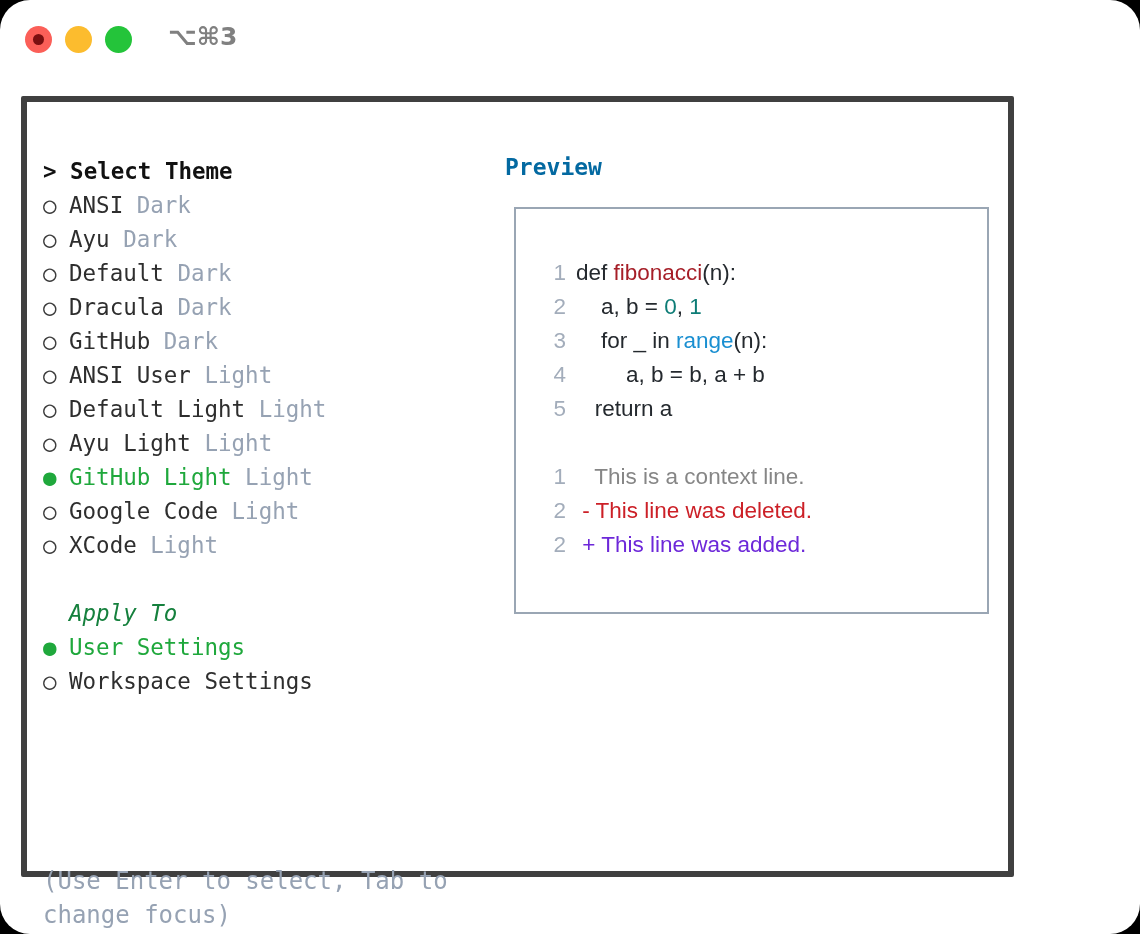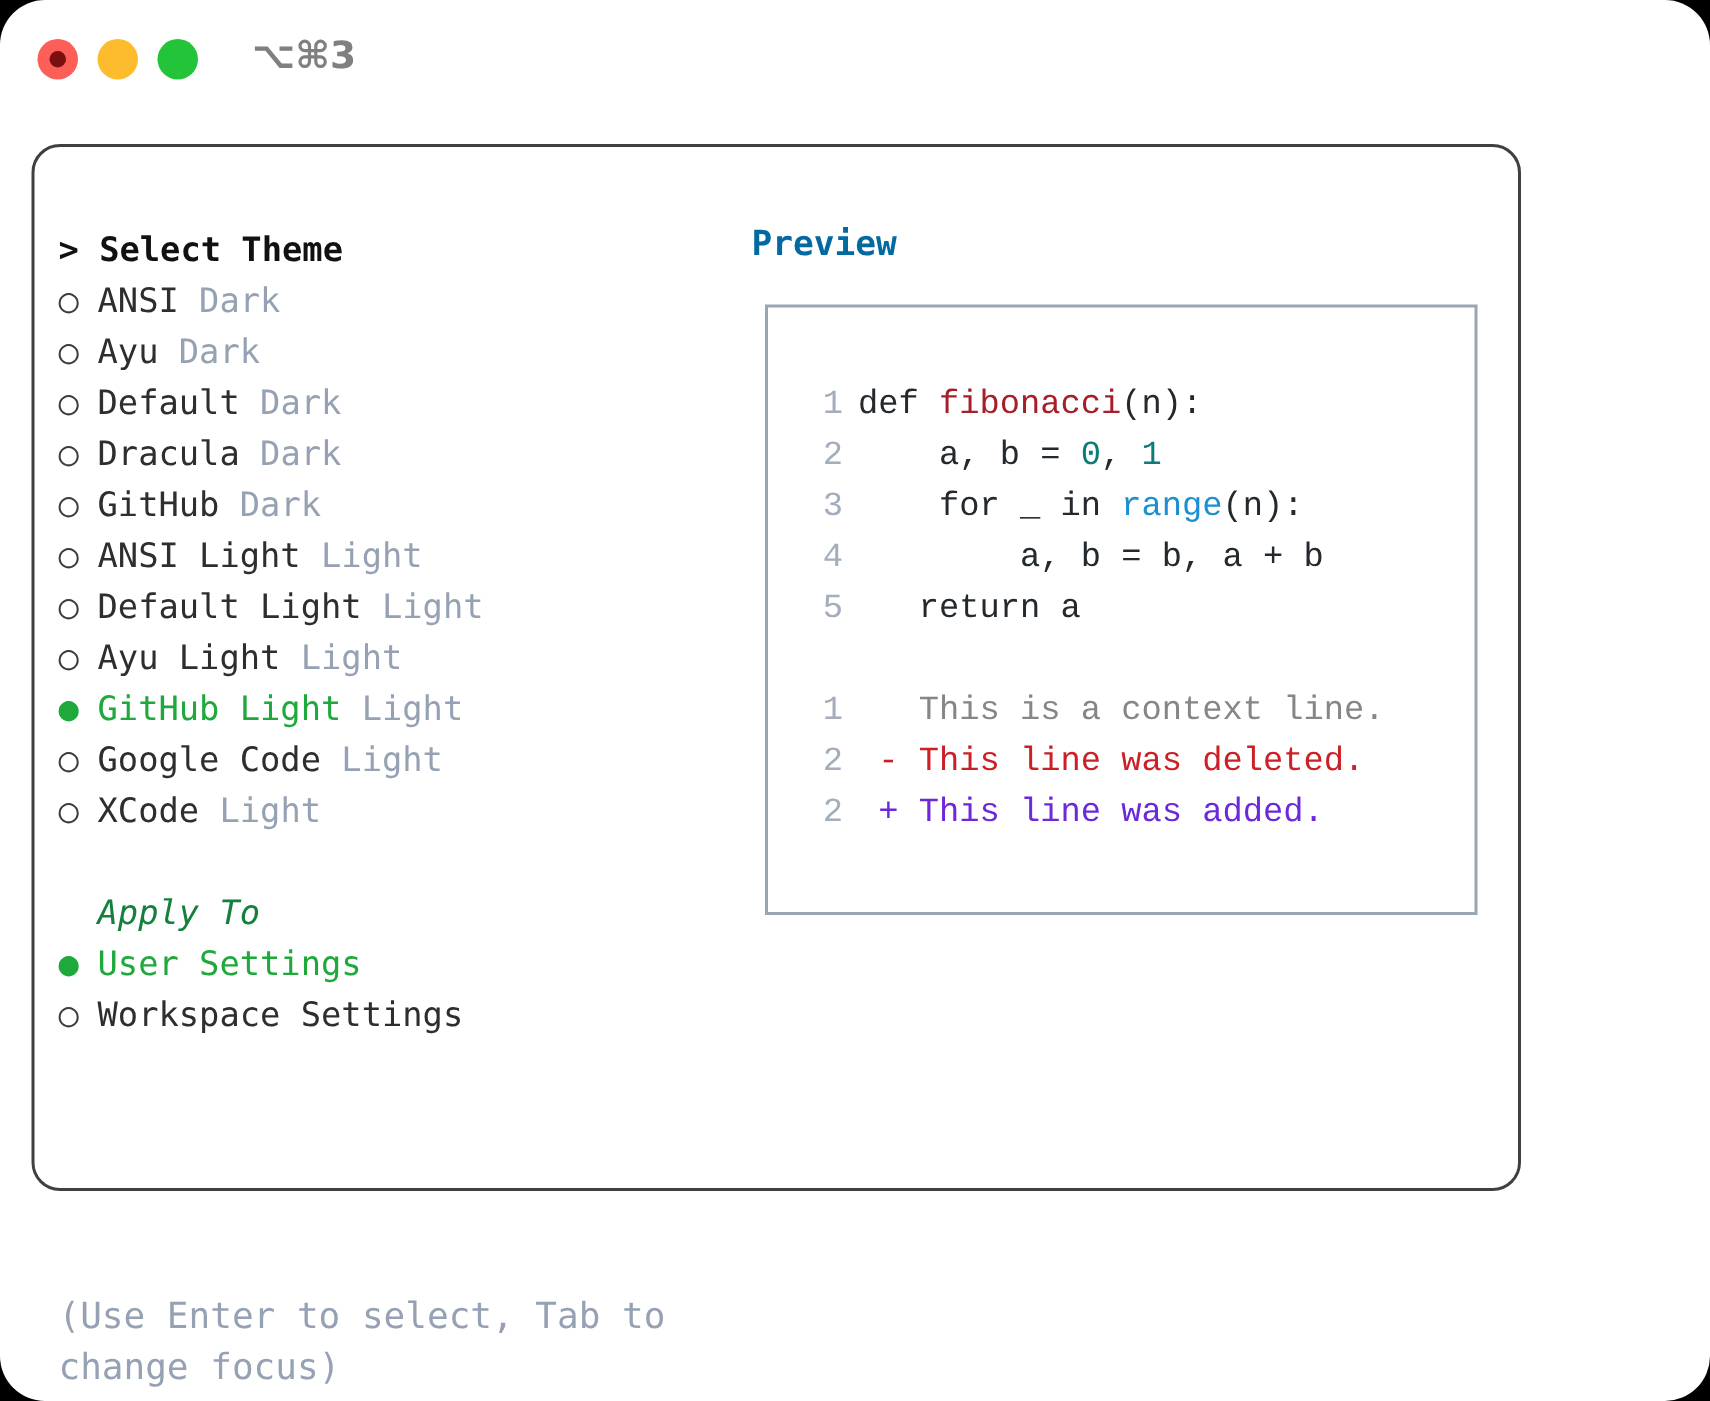--- a/index.html
+++ b/index.html
@@ -60,23 +60,23 @@
     font-family: "DejaVu Sans", sans-serif;
     white-space: pre;
   }
 
   
   #panel {
     position: absolute;
     left: 21px;
     top: 96px;
     width: 993px;
-    height: 698px;
-    border: 2px solid #404040;
-    border-radius: 19px;
+    height: 781px;
+    border: 6px solid #404040;
+    border-radius: 2px;
     box-sizing: border-box;
   }
 
   
   #left-col {
     position: absolute;
     left: 16px;
     top: 52px;
     width: 460px;
   }
@@ -145,21 +145,21 @@
     border: 2px solid #9aa6b4;
     box-sizing: border-box;
   }
 
   #code {
     position: absolute;
     left: 24px;
     top: 47px;
     font-size: 22.5px;
     line-height: 34px;
-    font-family: Liberation Mono, monospace;
+    font-family: Liberation Sans, sans-serif;
     white-space: pre;
   }
   .cline { white-space: pre; display: block; height: 34px; }
   .ln {
     display: inline-block;
     width: 26px;
     text-align: right;
     color: #a3adbb;
     margin-right: 10px;
   }
@@ -188,21 +188,21 @@
   <div id="panel">
 
     <div id="left-col">
       <div class="row hdr">&gt; Select Theme</div>
       <div id="theme-items">
           <div class="row"><span class="bullet">○</span><span class="tname">ANSI </span><span class="ttag">Dark</span></div>
           <div class="row"><span class="bullet">○</span><span class="tname">Ayu </span><span class="ttag">Dark</span></div>
           <div class="row"><span class="bullet">○</span><span class="tname">Default </span><span class="ttag">Dark</span></div>
           <div class="row"><span class="bullet">○</span><span class="tname">Dracula </span><span class="ttag">Dark</span></div>
           <div class="row"><span class="bullet">○</span><span class="tname">GitHub </span><span class="ttag">Dark</span></div>
-          <div class="row"><span class="bullet">○</span><span class="tname">ANSI Light </span><span class="ttag">Light</span></div>
+          <div class="row"><span class="bullet">○</span><span class="tname">ANSI User </span><span class="ttag">Light</span></div>
           <div class="row"><span class="bullet">○</span><span class="tname">Default Light </span><span class="ttag">Light</span></div>
           <div class="row"><span class="bullet">○</span><span class="tname">Ayu Light </span><span class="ttag">Light</span></div>
           <div class="row"><span class="bullet sel">●</span><span class="tname sel">GitHub Light </span><span class="ttag">Light</span></div>
           <div class="row"><span class="bullet">○</span><span class="tname">Google Code </span><span class="ttag">Light</span></div>
           <div class="row"><span class="bullet">○</span><span class="tname">XCode </span><span class="ttag">Light</span></div>
         </div>
 
       <div class="spacer"></div>
 
       <div class="row" id="apply-head">Apply To</div>

